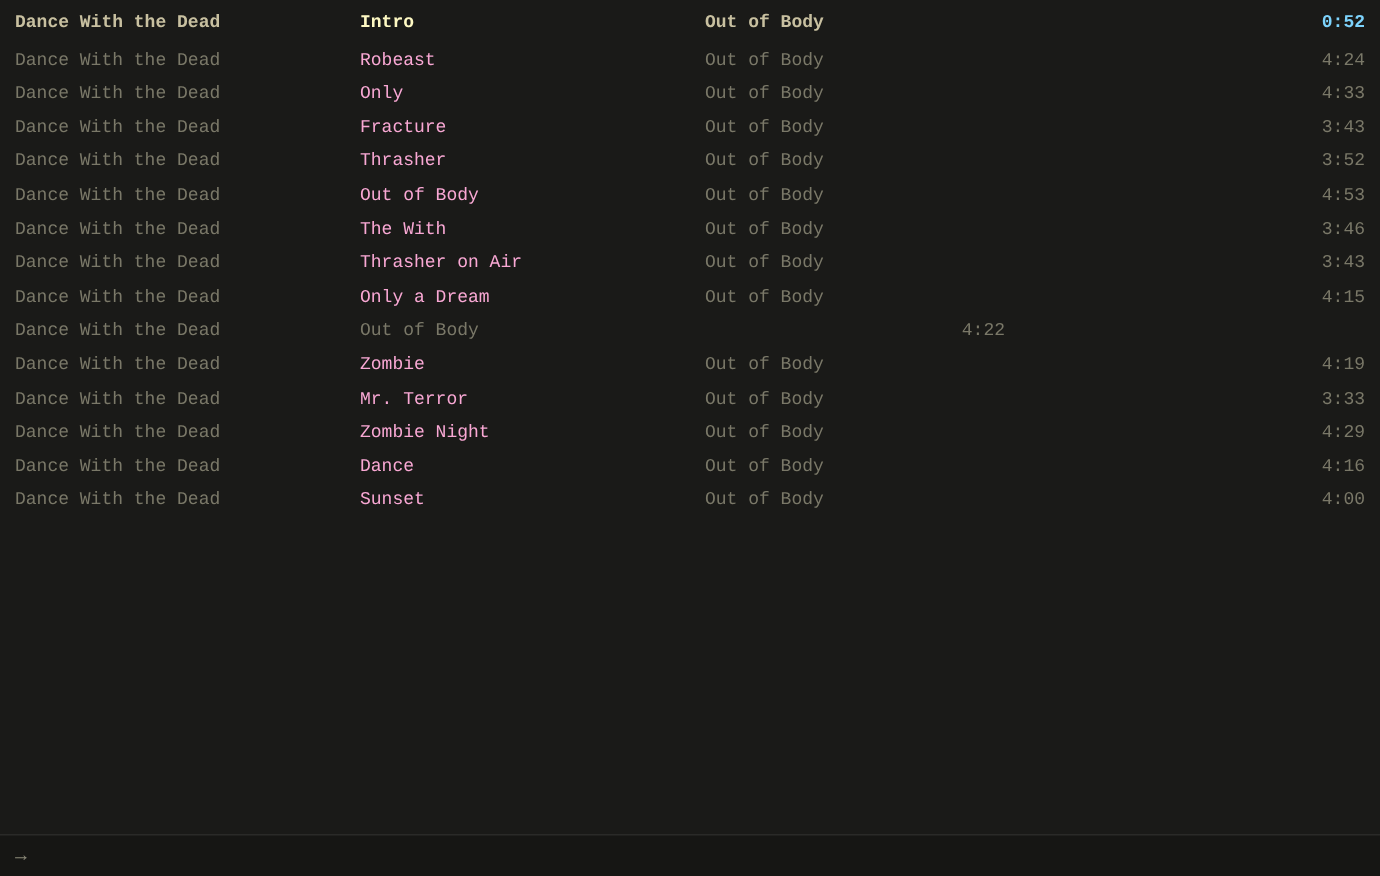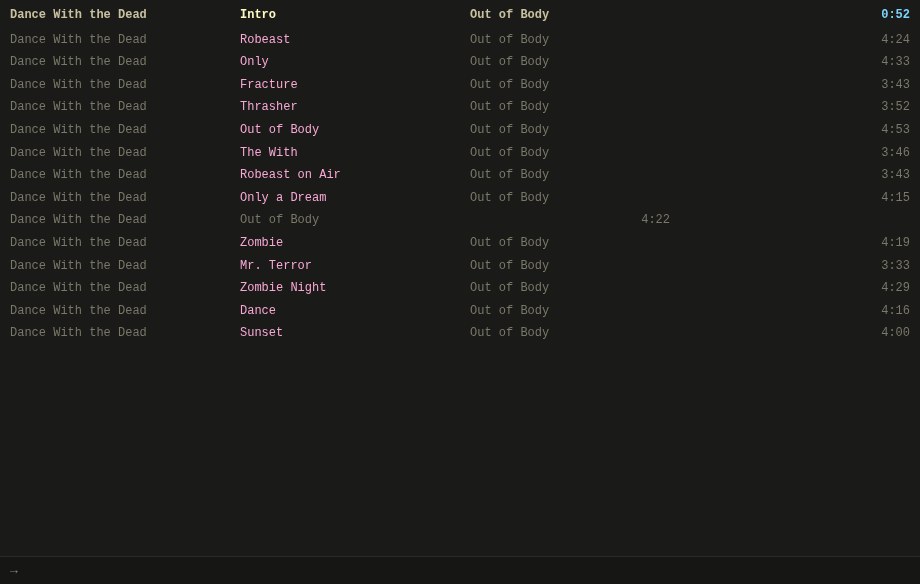--- a/index.html
+++ b/index.html
@@ -130,21 +130,21 @@
       <span class="col-duration">4:53</span>
     </div>
     <div class="track-row">
       <span class="col-artist">Dance With the Dead</span>
       <span class="col-title">The With</span>
       <span class="col-album">Out of Body</span>
       <span class="col-duration">3:46</span>
     </div>
     <div class="track-row">
       <span class="col-artist">Dance With the Dead</span>
-      <span class="col-title">Robeast on Air</span>
+      <span class="col-title">Thrasher on Air</span>
       <span class="col-album">Out of Body</span>
       <span class="col-duration">3:43</span>
     </div>
     <div class="track-row">
       <span class="col-artist">Dance With the Dead</span>
       <span class="col-title">Only a Dream</span>
       <span class="col-album">Out of Body</span>
       <span class="col-duration">4:15</span>
     </div>
     <div class="track-row">

